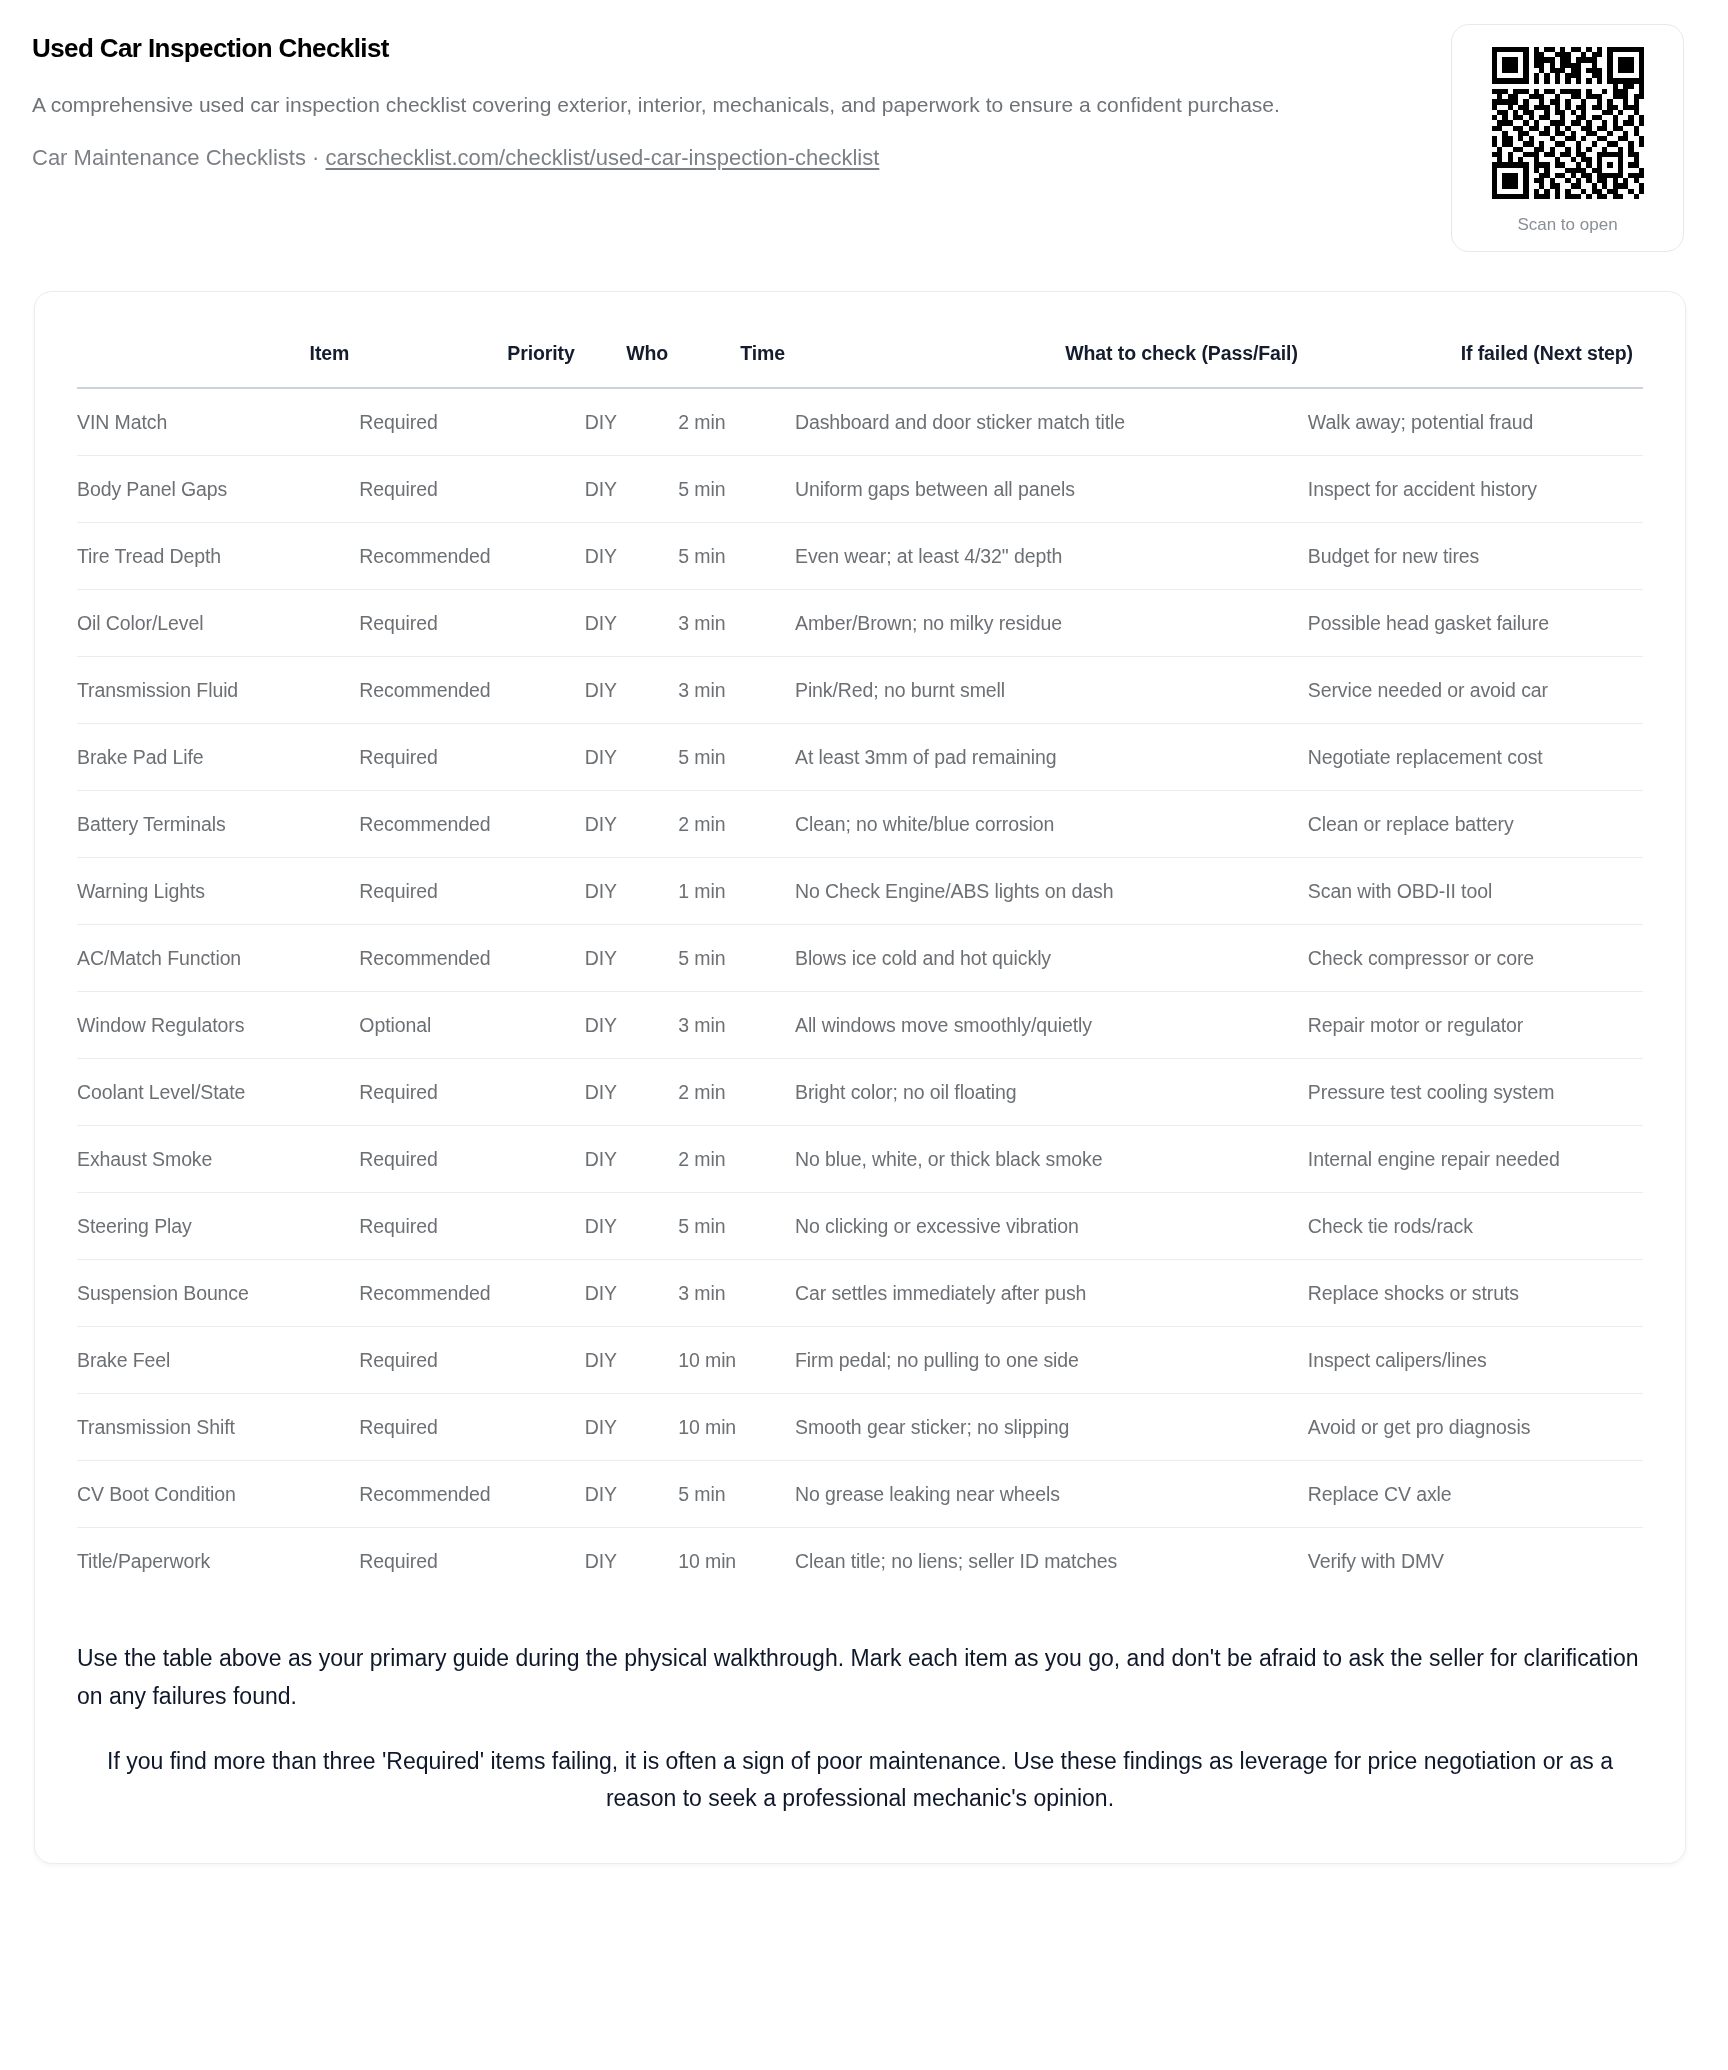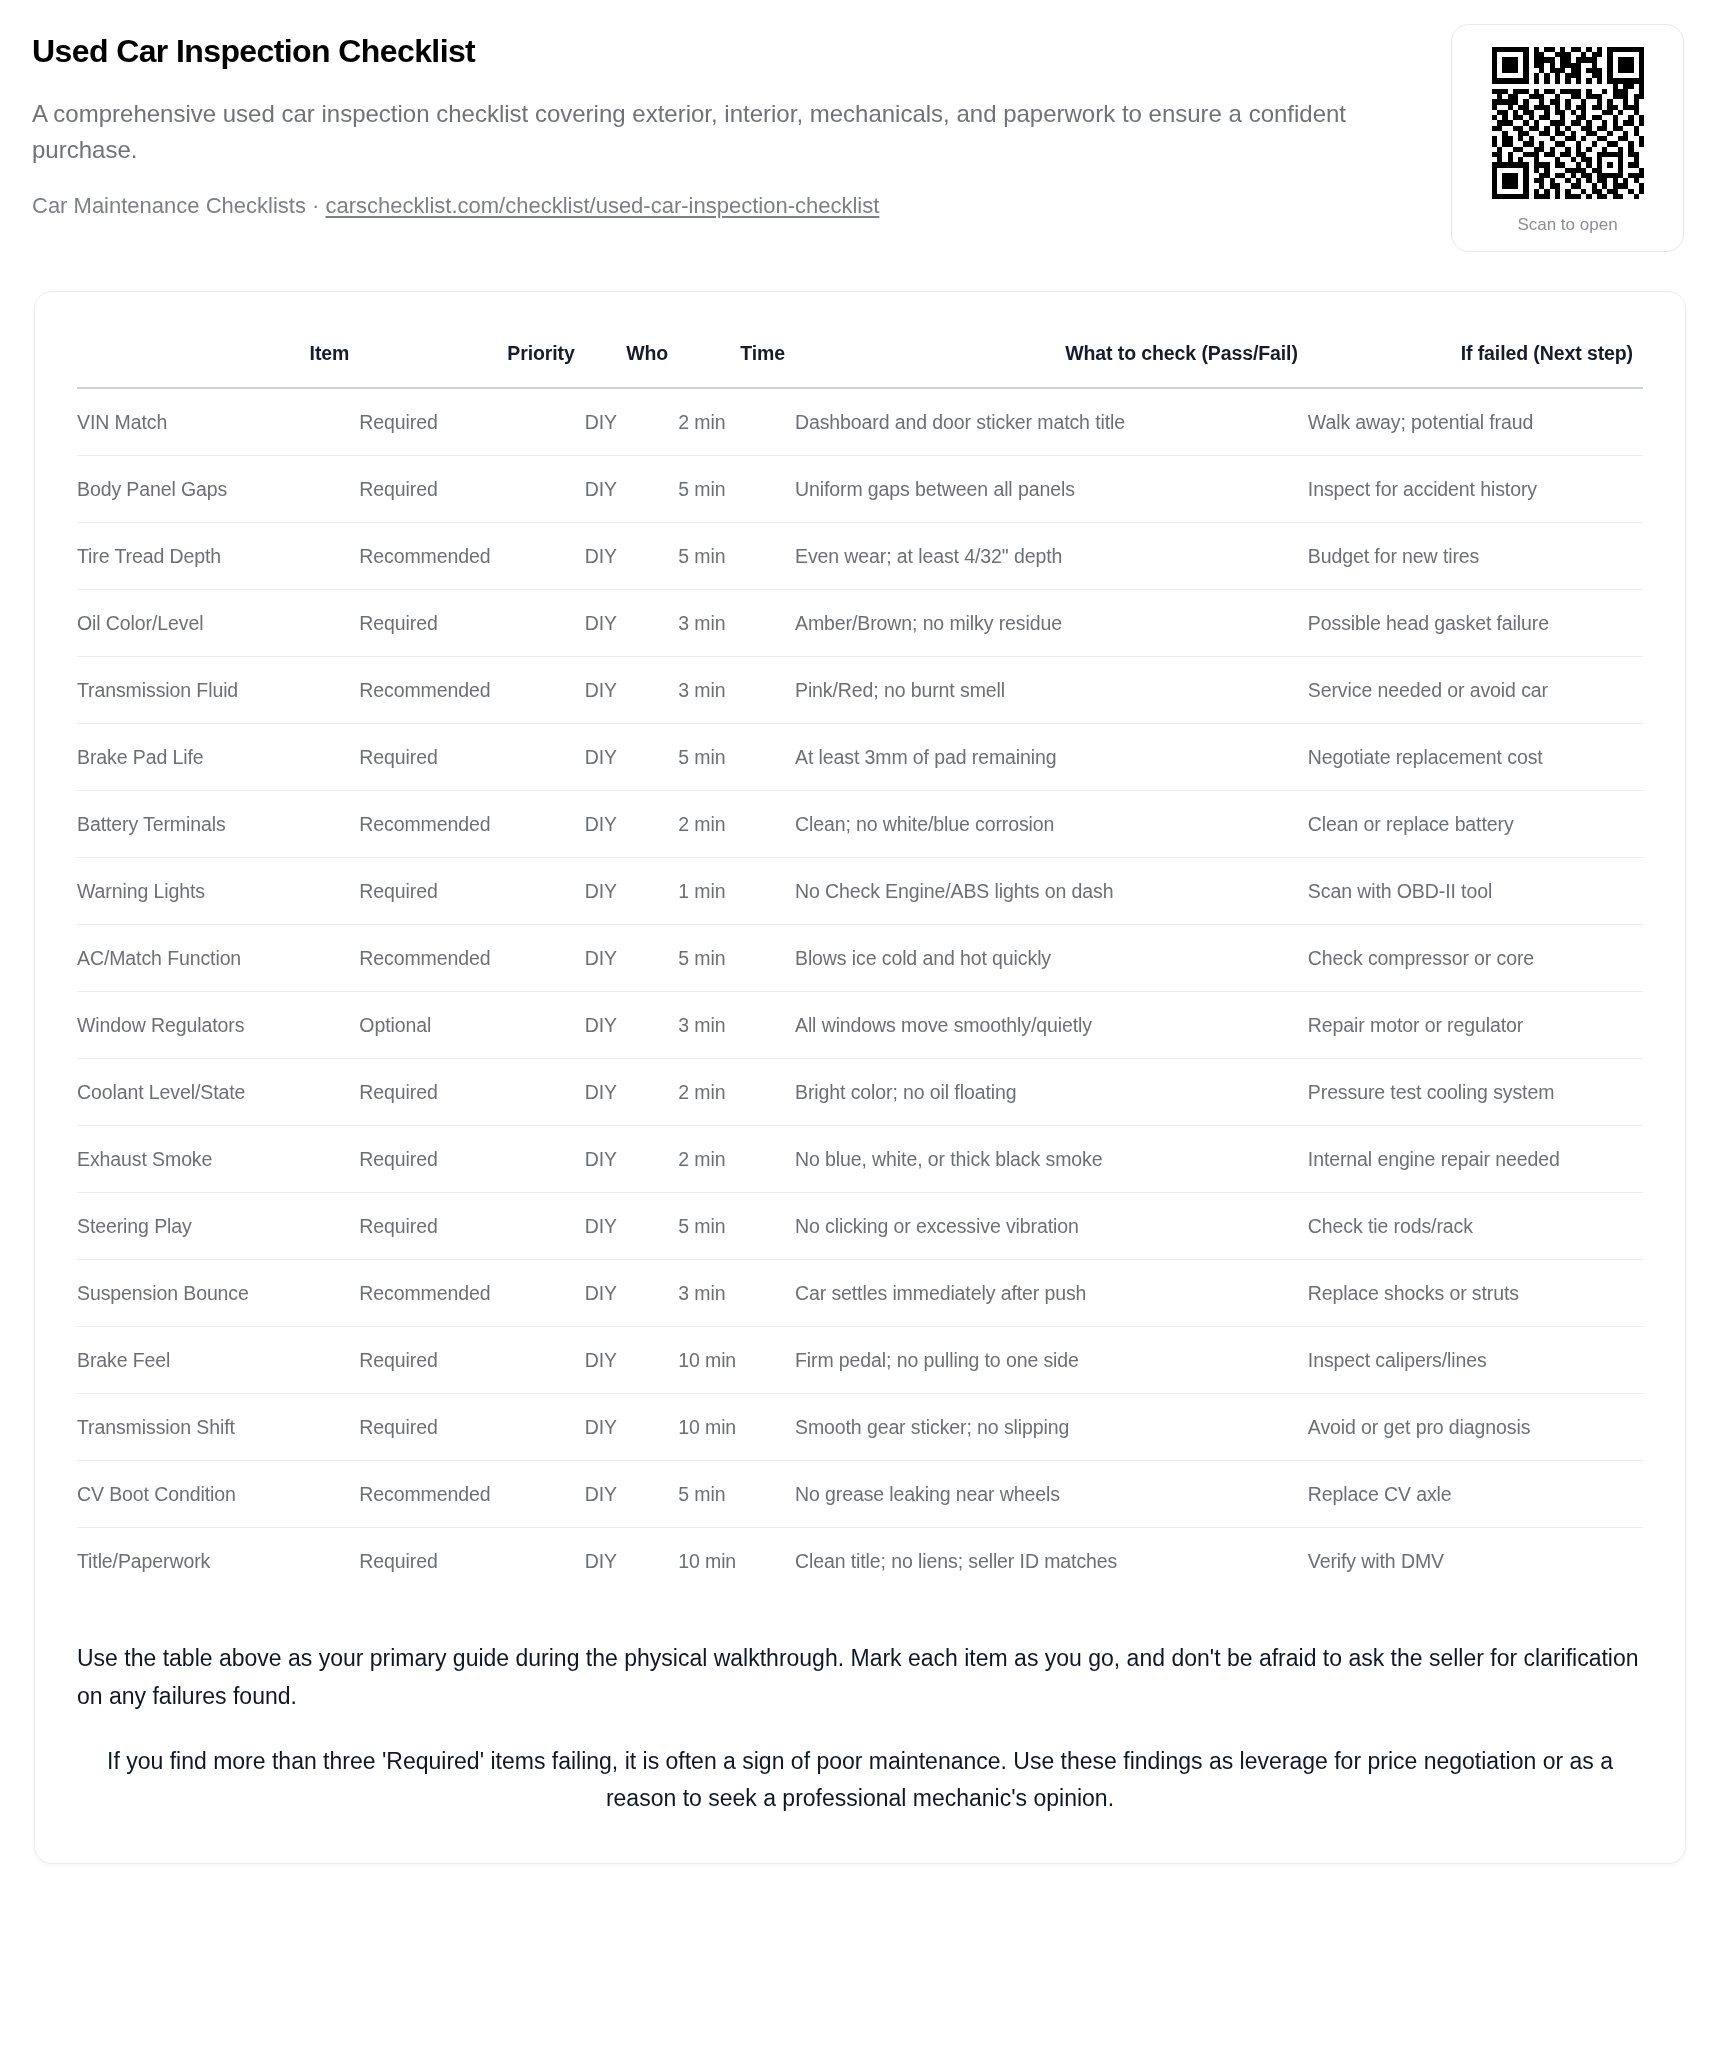--- a/index.html
+++ b/index.html
@@ -28,29 +28,29 @@
     align-items: flex-start;
     justify-content: space-between;
     gap: 40px;
   }
   .header-left {
     flex: 1 1 auto;
     max-width: 1430px;
     padding-left: 0;
   }
   .page-title {
-    font-size: 32px;
+    font-size: 26px;
     line-height: 1.12;
     font-weight: bold;
     color: #000000;
     letter-spacing: -0.6px;
     margin: 0 0 26px 0;
   }
   .page-desc {
-    font-size: 24px;
+    font-size: 21px;
     line-height: 1.52;
     color: #6f7378;
     font-weight: normal;
     margin: 0 0 22px 0;
     max-width: 1430px;
   }
   .meta-line {
     font-size: 22px;
     line-height: 1.4;
     color: #7c8085;

